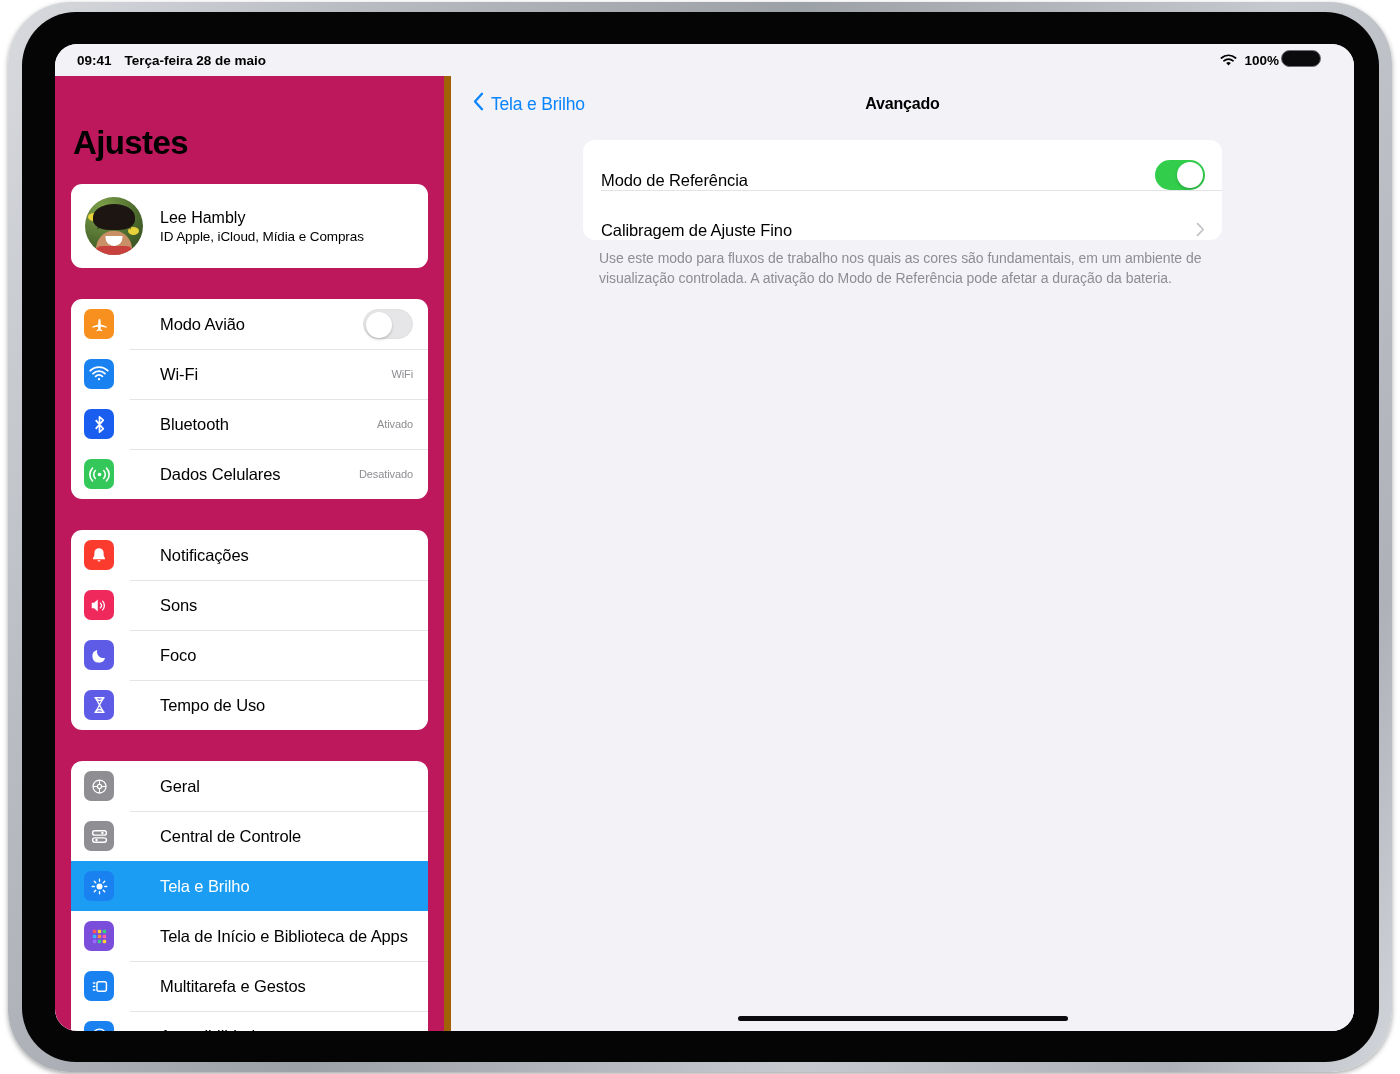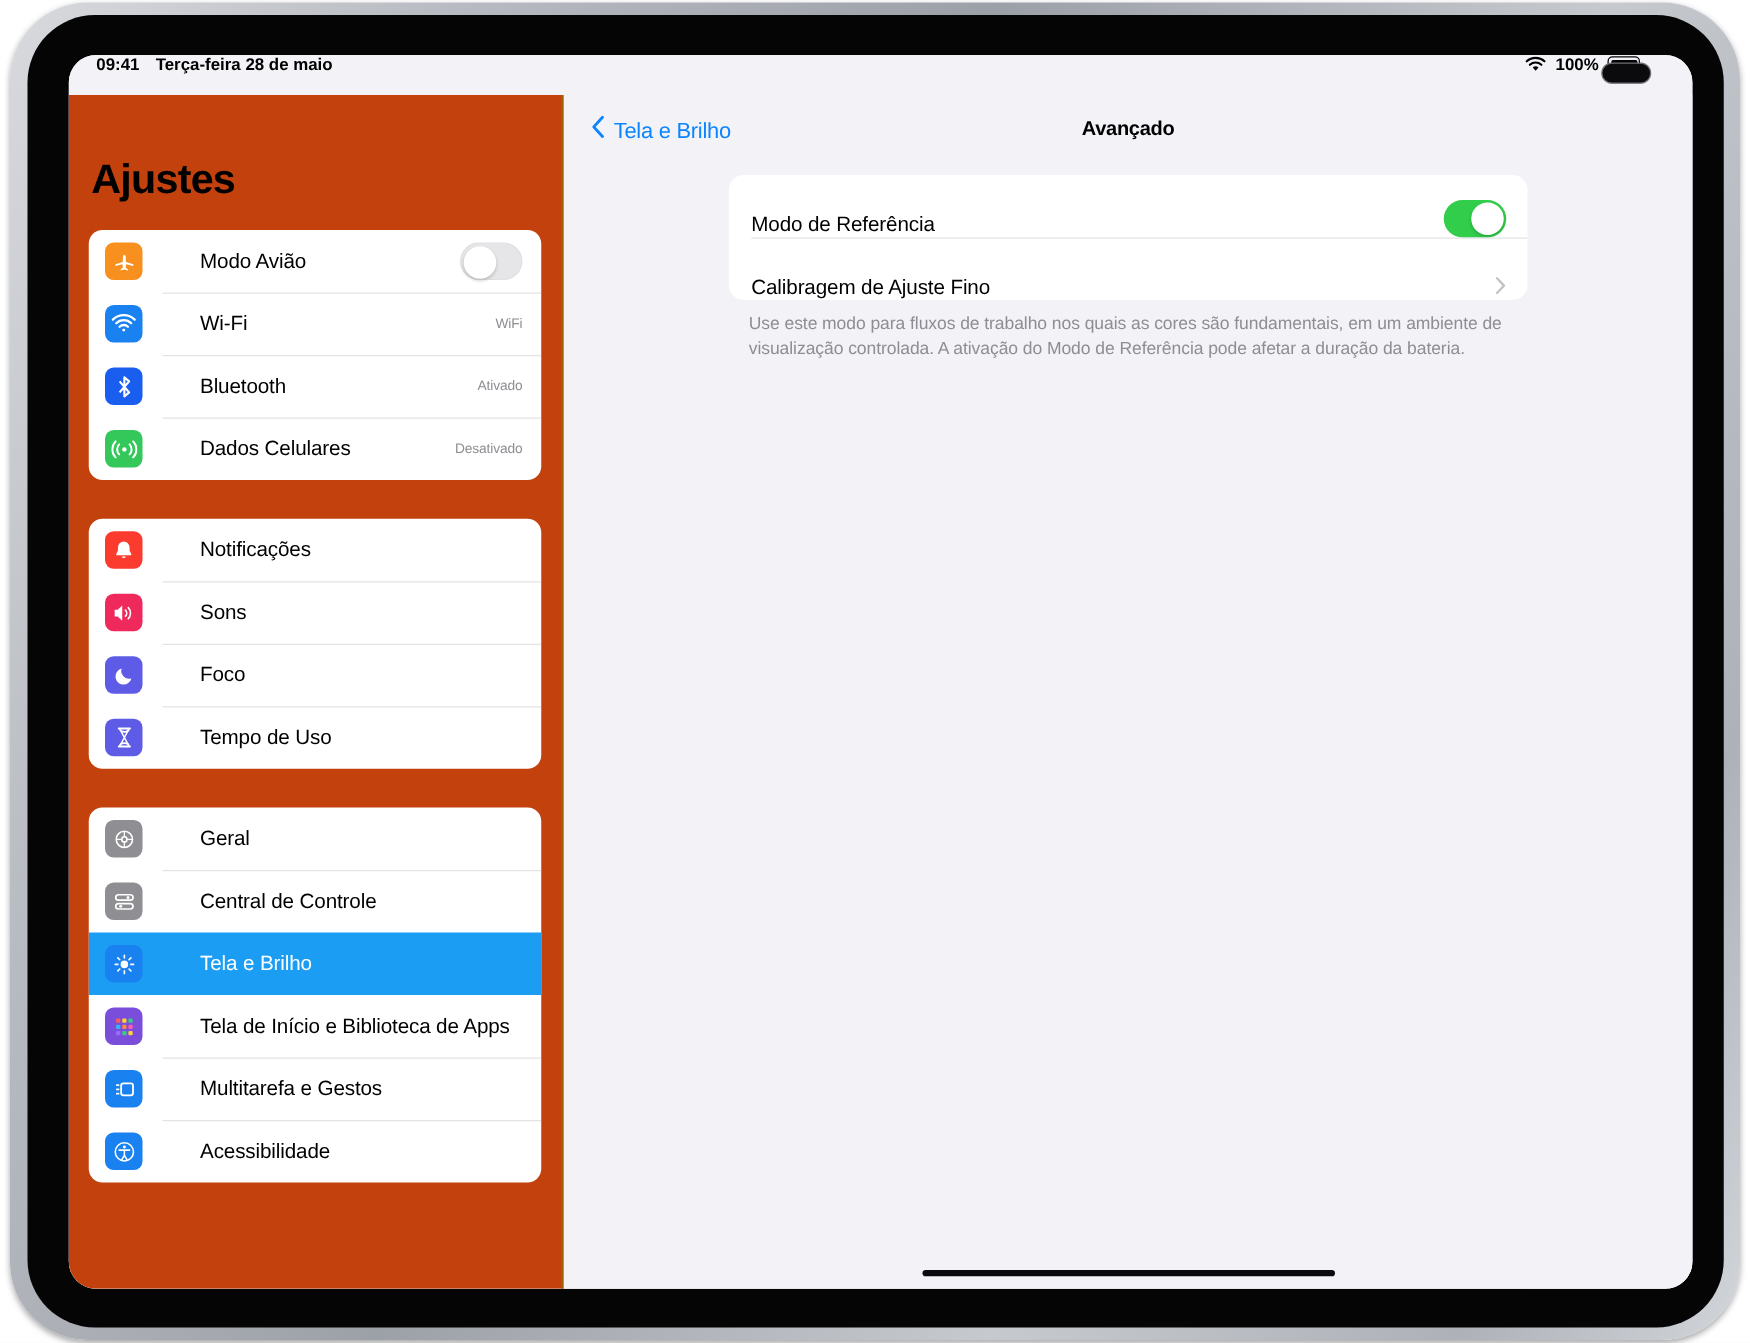--- a/index.html
+++ b/index.html
@@ -44,21 +44,21 @@
     background: #0b0b0d;
     border: 1.5px solid #6e7076;
     z-index: 40;
   }
 
   
   #status-bar {
     height: 32px;
     flex: 0 0 32px;
     display: flex;
-    align-items: flex-start;
+    align-items: center;
     padding: 0 22px 0 22px;
     font-size: 13.5px;
     font-weight: bold;
     color: #000;
     background: #f2f2f7;
     position: relative;
     z-index: 5;
   }
   #status-left { display: flex; align-items: baseline; gap: 13px; }
   #status-right {
@@ -84,22 +84,22 @@
   }
   .battery-fill { height: 100%; width: 100%; background: #000; border-radius: 1.5px; }
 
   
   #split { flex: 1; display: flex; min-height: 0; background: #f2f2f7; }
 
   
   #sidebar {
     width: 396px;
     flex: 0 0 396px;
-    background: #c2410c;
-    border-right: 2px solid #a16207;
+    background: #be185d;
+    border-right: 7px solid #a16207;
     overflow: hidden;
     padding: 0 16px;
   }
   #page-title {
     font-size: 33px;
     font-weight: bold;
     letter-spacing: -0.6px;
     color: #000;
     margin: 48px 0 22px 2px;
   }
@@ -351,20 +351,35 @@
           <span class="battery-fill"></span>
         </span>
       </div>
     </div>
 
     <div id="split">
 
       <div id="sidebar">
         <div id="page-title">Ajustes</div>
 
+        <div id="profile-card">
+          <div id="avatar">
+            <span class="leaf1"></span>
+              <span class="leaf2"></span>
+            <span class="hair"></span>
+              <span class="face"></span>
+            <span class="glasses"></span>
+              <span class="mouth"></span>
+              <span class="shirt"></span>
+          </div>
+          <div id="profile-text">
+            <div>Lee Hambly</div>
+            <div id="profile-sub">ID Apple, iCloud, Mídia e Compras</div>
+          </div>
+        </div>
 
         <div class="group">
           <div class="row">
             <span class="app-icon" style="background:#f7901e">
               <svg width="19" height="19" viewBox="0 0 24 24" fill="#fff">
                   <path d="M21 14.5 13.6 12 l-.3-5.8a1.4 1.4 0 0 0-2.7 0L10.3 12 3 14.5v1.7l7.1-1.8.3 3.6-2.1 1.4v1.2l3.6-.9 3.6.9v-1.2l-2.1-1.4.3-3.6 7.3 1.8z"></path>
                 </svg>
             </span>
             <span class="row-label">Modo Avião</span>
             <span class="toggle off">

